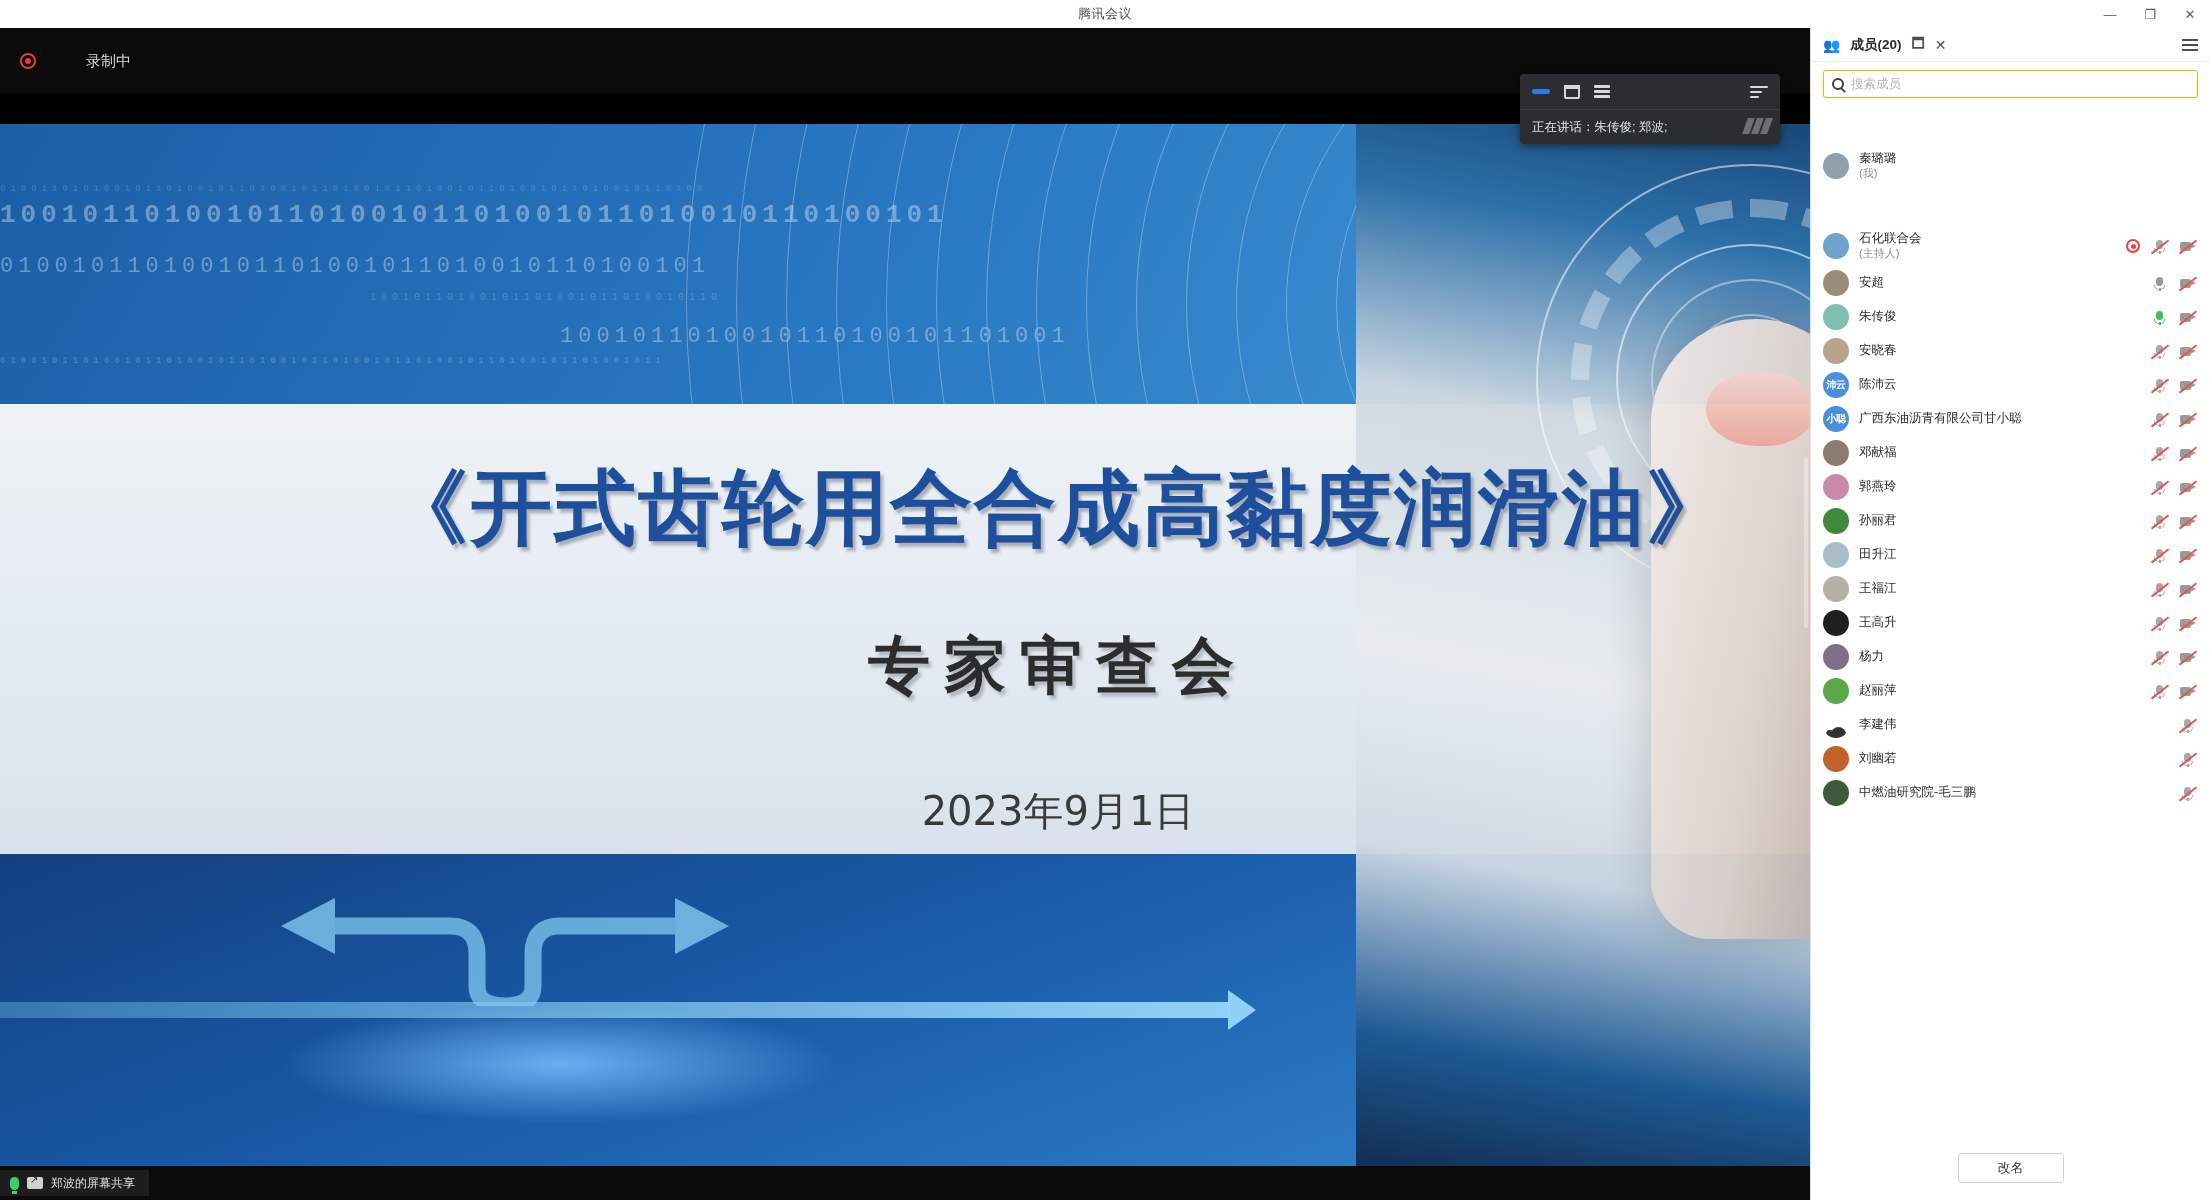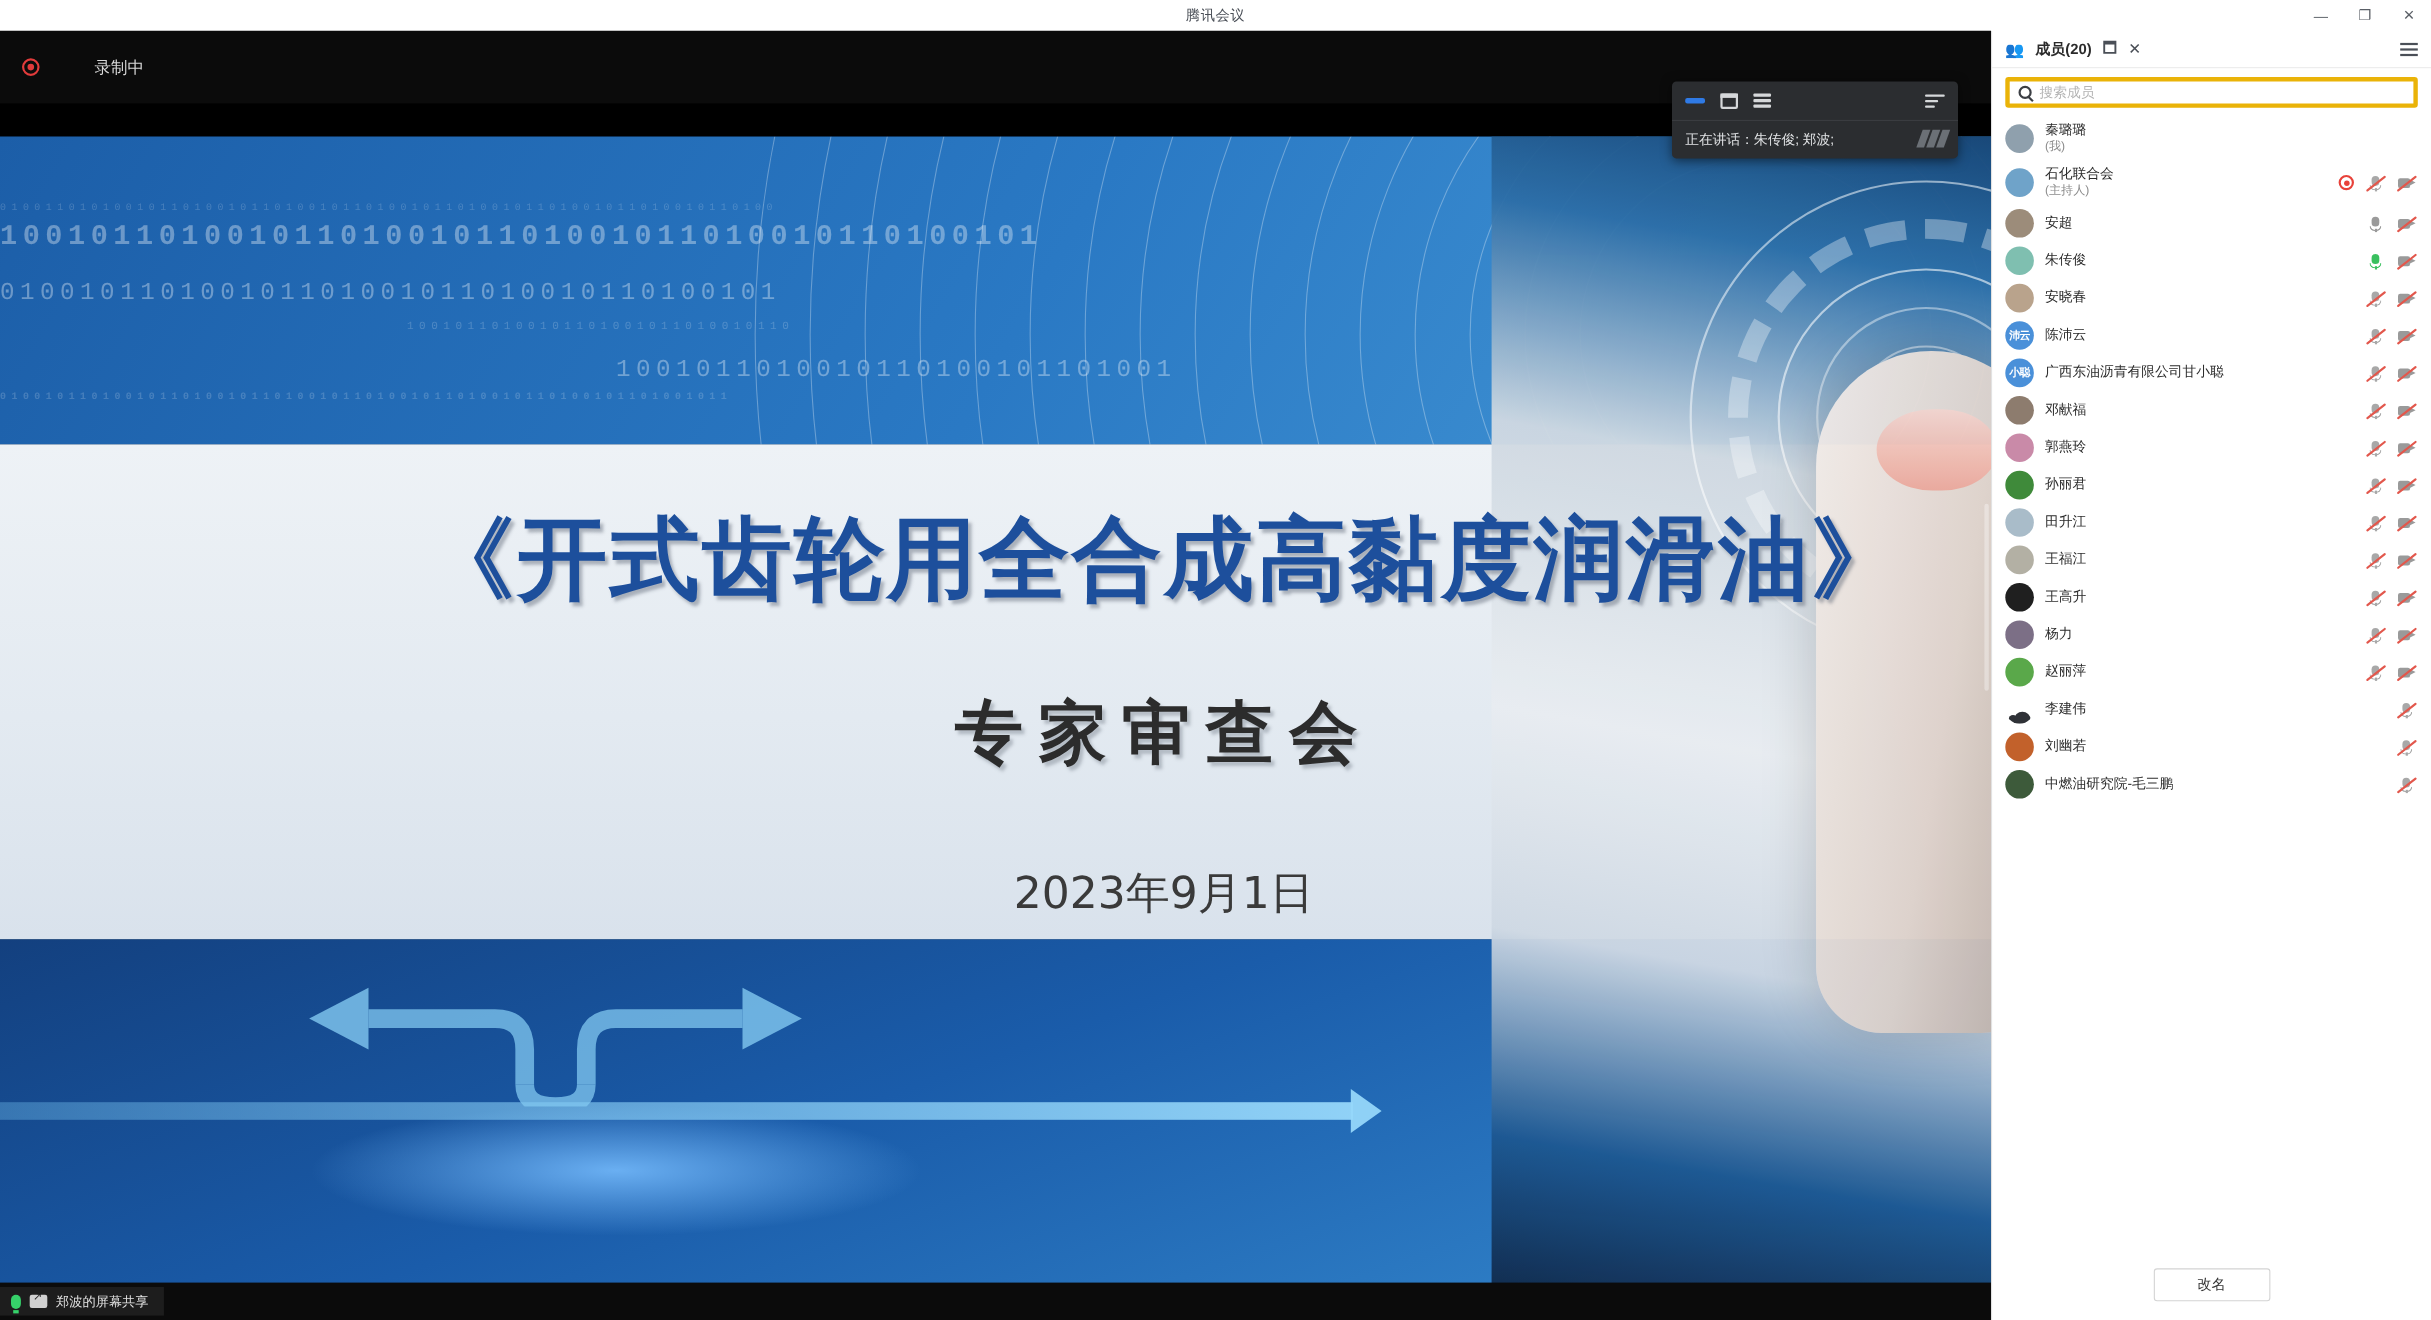--- a/index.html
+++ b/index.html
@@ -132,33 +132,33 @@
   .panel { width:400px; height:1172px; background:#fff; border-left:1px solid #e2e2e2;
     display:flex; flex-direction:column; }
   .panel-head { height:34px; display:flex; align-items:center; padding:0 12px; gap:10px;
     border-bottom:1px solid #ececec; }
   .ph-title { font-size:13.5px; color:#2b2b2b; font-weight:bold; }
   .ph-ico { color:#4a4f57; font-size:14px; display:flex; align-items:center; }
   .ph-burger { margin-left:auto; display:flex; flex-direction:column; gap:3px; }
   .ph-burger i { display:block; width:16px; height:2px; background:#4a4f57; }
 
   .searchwrap { padding:8px 12px 6px; }
-  .searchbox { height:28px; border:4px solid #eab308; border-radius:3px; display:flex;
+  .searchbox { height:28px; border:1px solid #eab308; border-radius:3px; display:flex;
     align-items:center; padding:4px 8px; gap:7px; }
   .searchbox .si { width:12px; height:12px; border:2px solid #3c3f44; border-radius:50%;
     position:relative; flex:none; }
   .searchbox .si::after { content:""; position:absolute; right:-4px; bottom:-3px;
     width:6px; height:2px; background:#3c3f44; transform:rotate(45deg); }
   .searchbox input { border:none; outline:none; font-size:12.5px; color:#333;
     width:100%; background:transparent; font-family:"Liberation Sans",sans-serif; }
   .searchbox input::placeholder { color:#b4b4b4; }
 
   .plist { flex:1; overflow:hidden; padding-top:2px; }
   .prow { height:34px; display:flex; align-items:center; padding:0 14px 0 12px; gap:10px; }
-  .prow.tall { height:40px; }
+  .prow.tall { height:40px;margin-top:40px; }
   .av { width:26px; height:26px; border-radius:50%; flex:none; overflow:hidden;
     display:flex; align-items:center; justify-content:center; font-size:10px;
     color:#fff; font-weight:bold; letter-spacing:-.5px; }
   .pname { display:flex; flex-direction:column; justify-content:center; line-height:1.25; }
   .pname .n { font-size:12.5px; color:#2b2b2b; }
   .pname .r { font-size:11px; color:#8b8b8b; }
   .picons { margin-left:auto; display:flex; align-items:center; gap:11px; }
   .ic { width:17px; height:15px; position:relative; flex:none; }
 
   

